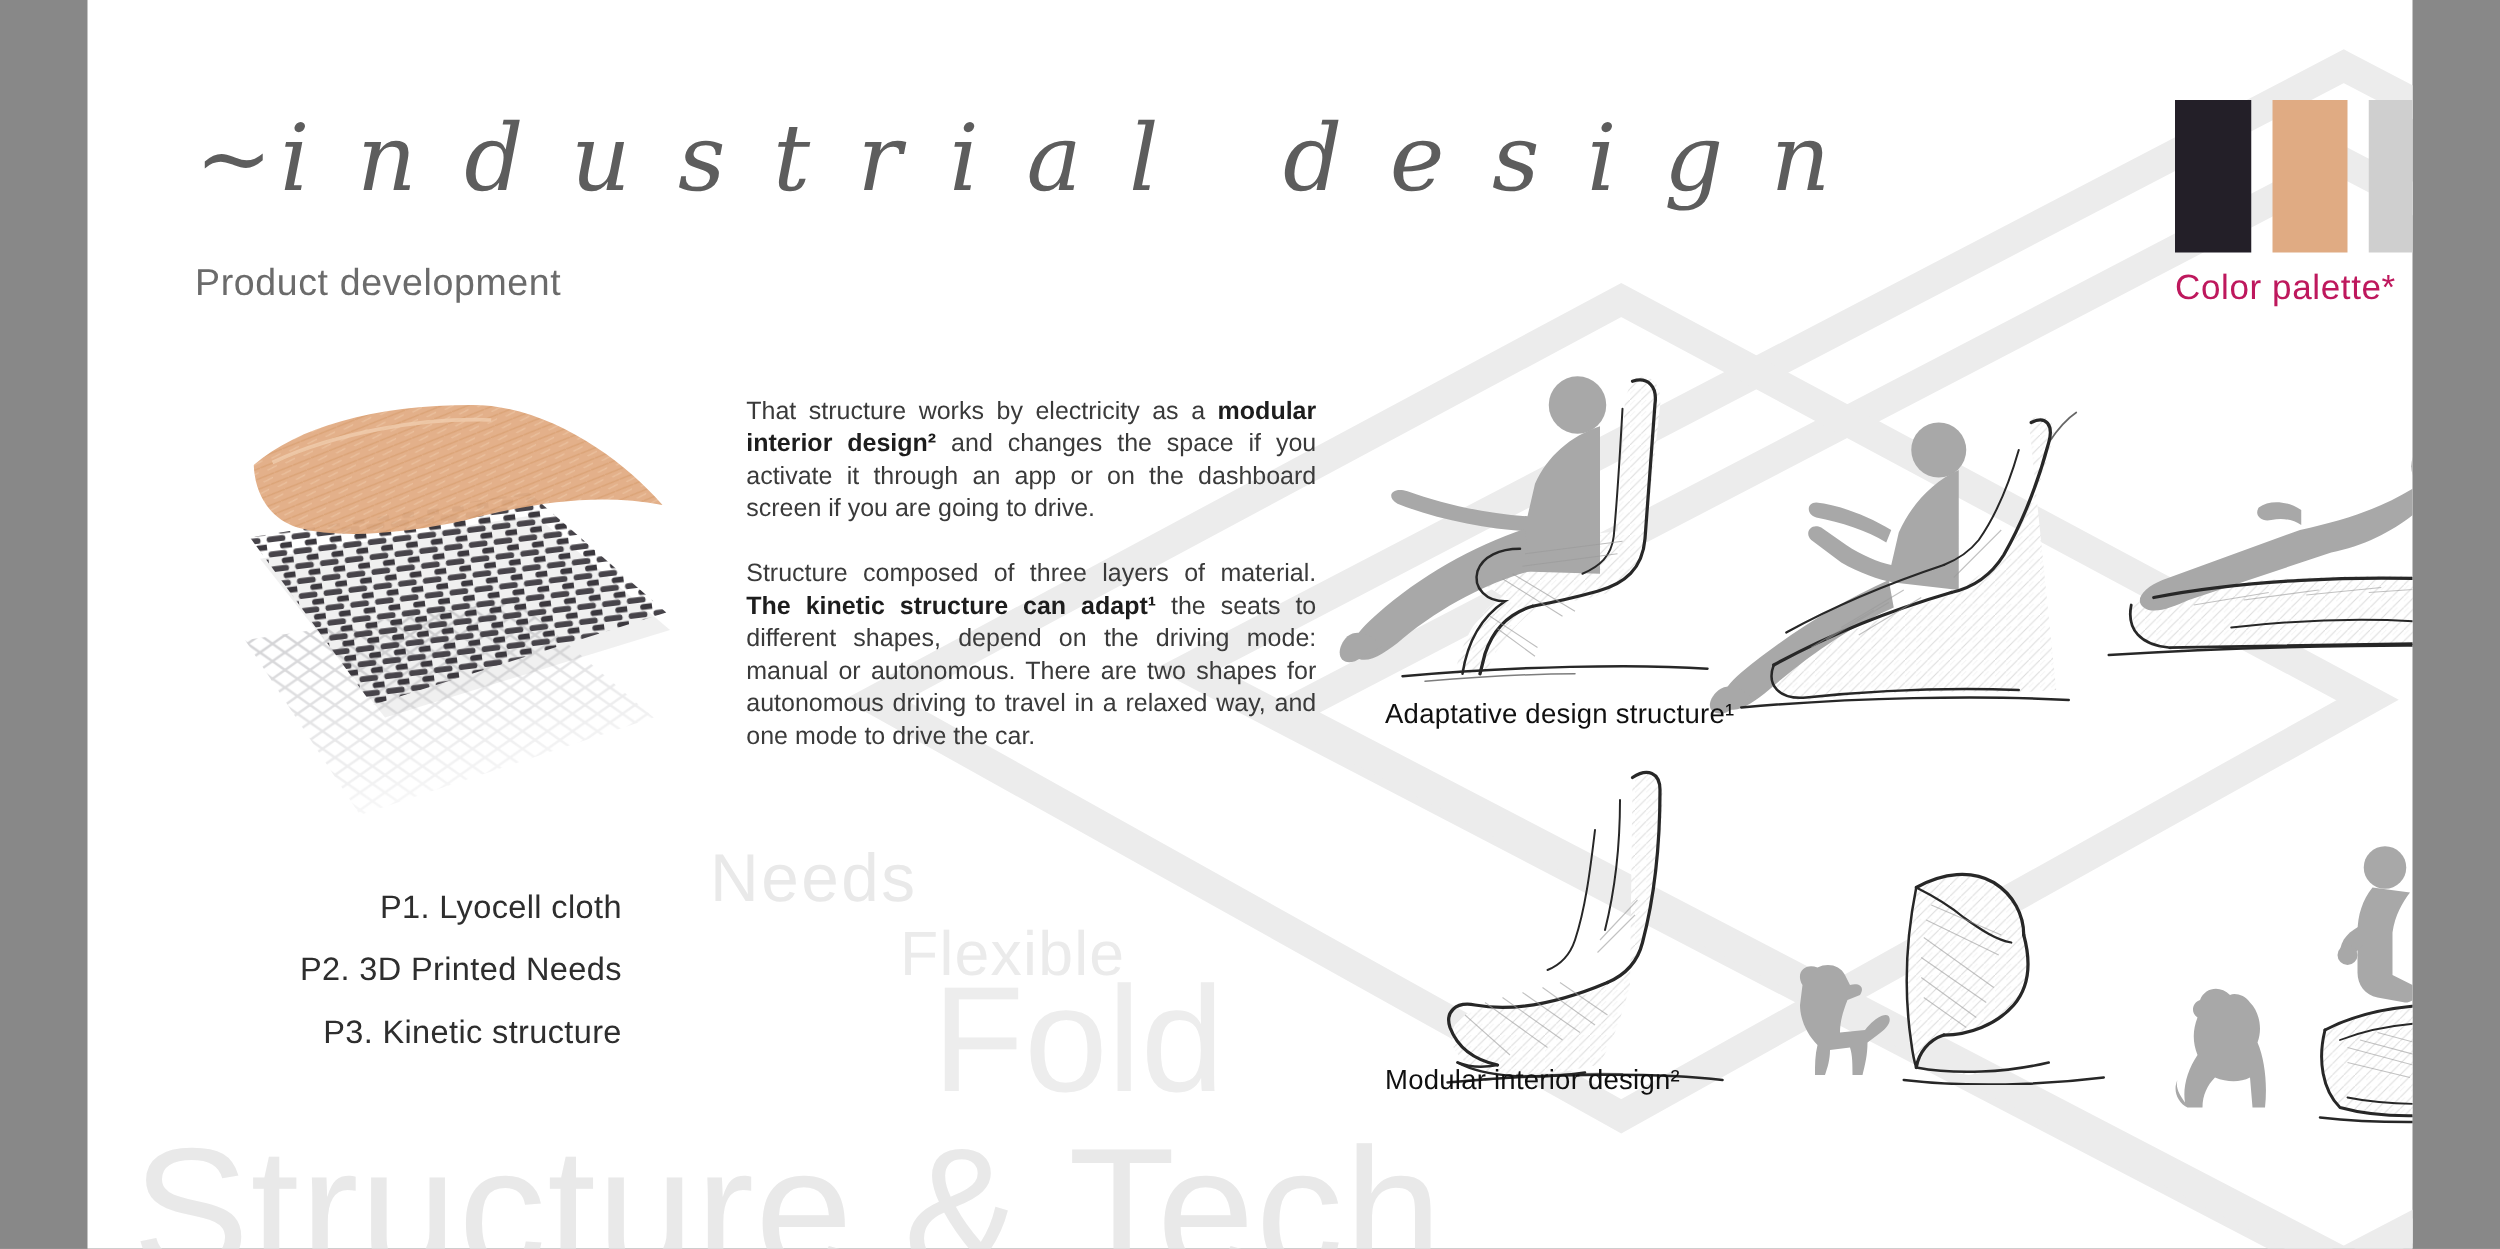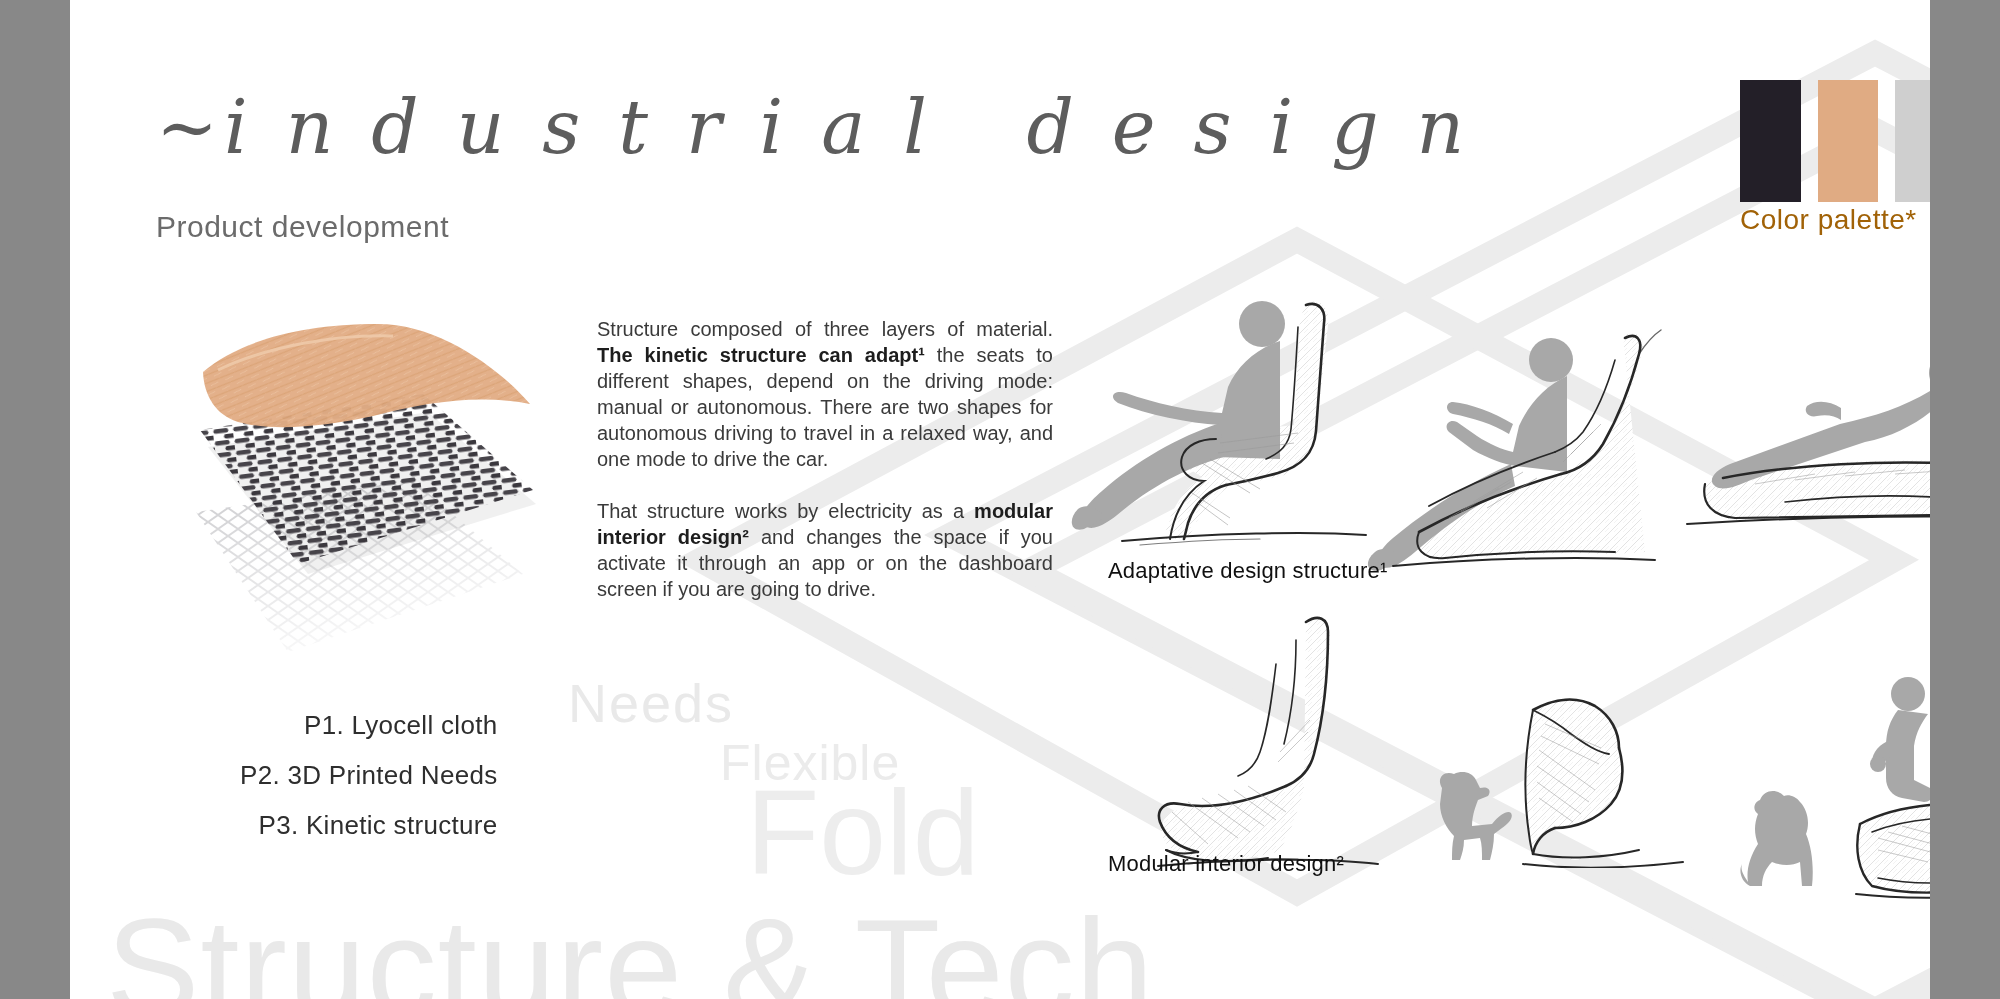--- a/index.html
+++ b/index.html
@@ -25,22 +25,22 @@
   #subtitle{
     position:absolute;left:86px;top:210px;z-index:2;
     font-size:30px;color:#6b6b6b;letter-spacing:0.5px;
   }
   
   .swatch{position:absolute;top:80px;height:122px;z-index:2;}
   #swatch-0{left:1670px;width:61px;}
   #swatch-1{left:1748px;width:60px;}
   #swatch-2{left:1825px;width:59px;}
   #palette-label{
-    position:absolute;left:1670px;top:204px;z-index:2;
-    font-size:28px;color:#a16207;letter-spacing:0.5px;
+    position:absolute;left:1670px;top:214px;z-index:2;
+    font-size:28px;color:#be185d;letter-spacing:0.5px;
   }
   
   #material-figure{position:absolute;left:108px;top:312px;z-index:2;}
   
   #description{
     position:absolute;left:527px;top:316px;width:456px;z-index:2;
     font-size:20px;line-height:26px;color:#3a3a3a;text-align:justify;
   }
   #description p{margin:0 0 26px 0;}
   #description b{font-weight:700;color:#1d1d1d;}
@@ -121,22 +121,22 @@
     <g mask="url(#fadem)">
       <polygon points="18,200 235,168 345,262 110,340" fill="url(#latticep)"></polygon>
     </g>
     <polygon points="30,135 250,100 358,192 130,262" fill="#6b6b6b" opacity="0.10"></polygon>
     <polygon points="22,118 245,82 355,178 120,252" fill="url(#weavep)"></polygon>
     <path d="M25 60 C60 30 120 12 200 12 C260 12 320 55 352 92 C300 82 250 90 195 104 C150 114 95 120 60 110 C38 103 26 84 25 60 Z" fill="url(#clothp)" opacity="0.96"></path>
     <path d="M40 58 C90 34 160 22 215 24" fill="none" stroke="#f0cdae" stroke-width="3" opacity="0.8"></path>
   </svg>
 
   <div id="description">
+    <p><span>That structure works by electricity as a </span><b>modular interior design²</b><span> and changes the space if you activate it through an app or on the dashboard screen if you are going to drive.</span></p>
     <p><span>Structure composed of three layers of material. </span><b>The kinetic structure can adapt¹</b><span> the seats to different shapes, depend on the driving mode: manual or autonomous. There are two shapes for autonomous driving to travel in a relaxed way, and one mode to drive the car.</span></p>
-    <p><span>That structure works by electricity as a </span><b>modular interior design²</b><span> and changes the space if you activate it through an app or on the dashboard screen if you are going to drive.</span></p>
   </div>
 
   <div id="parts-list">
     <div class="part">P1. Lyocell cloth</div>
     <div class="part">P2. 3D Printed Needs</div>
     <div class="part">P3. Kinetic structure</div>
   </div>
 
   <svg class="sk" id="fig-r1s1" width="300" height="258" viewBox="0 0 300 258">
     <path d="M236 10 C252 4 260 16 258 32 L246 142 C244 166 230 178 208 184 L158 194 C138 210 126 228 118 246 L94 246 C100 216 114 196 132 184 L110 170 C104 154 116 144 134 142 L224 132 230 26 Z" fill="url(#hatchlite)" stroke="none"></path>

